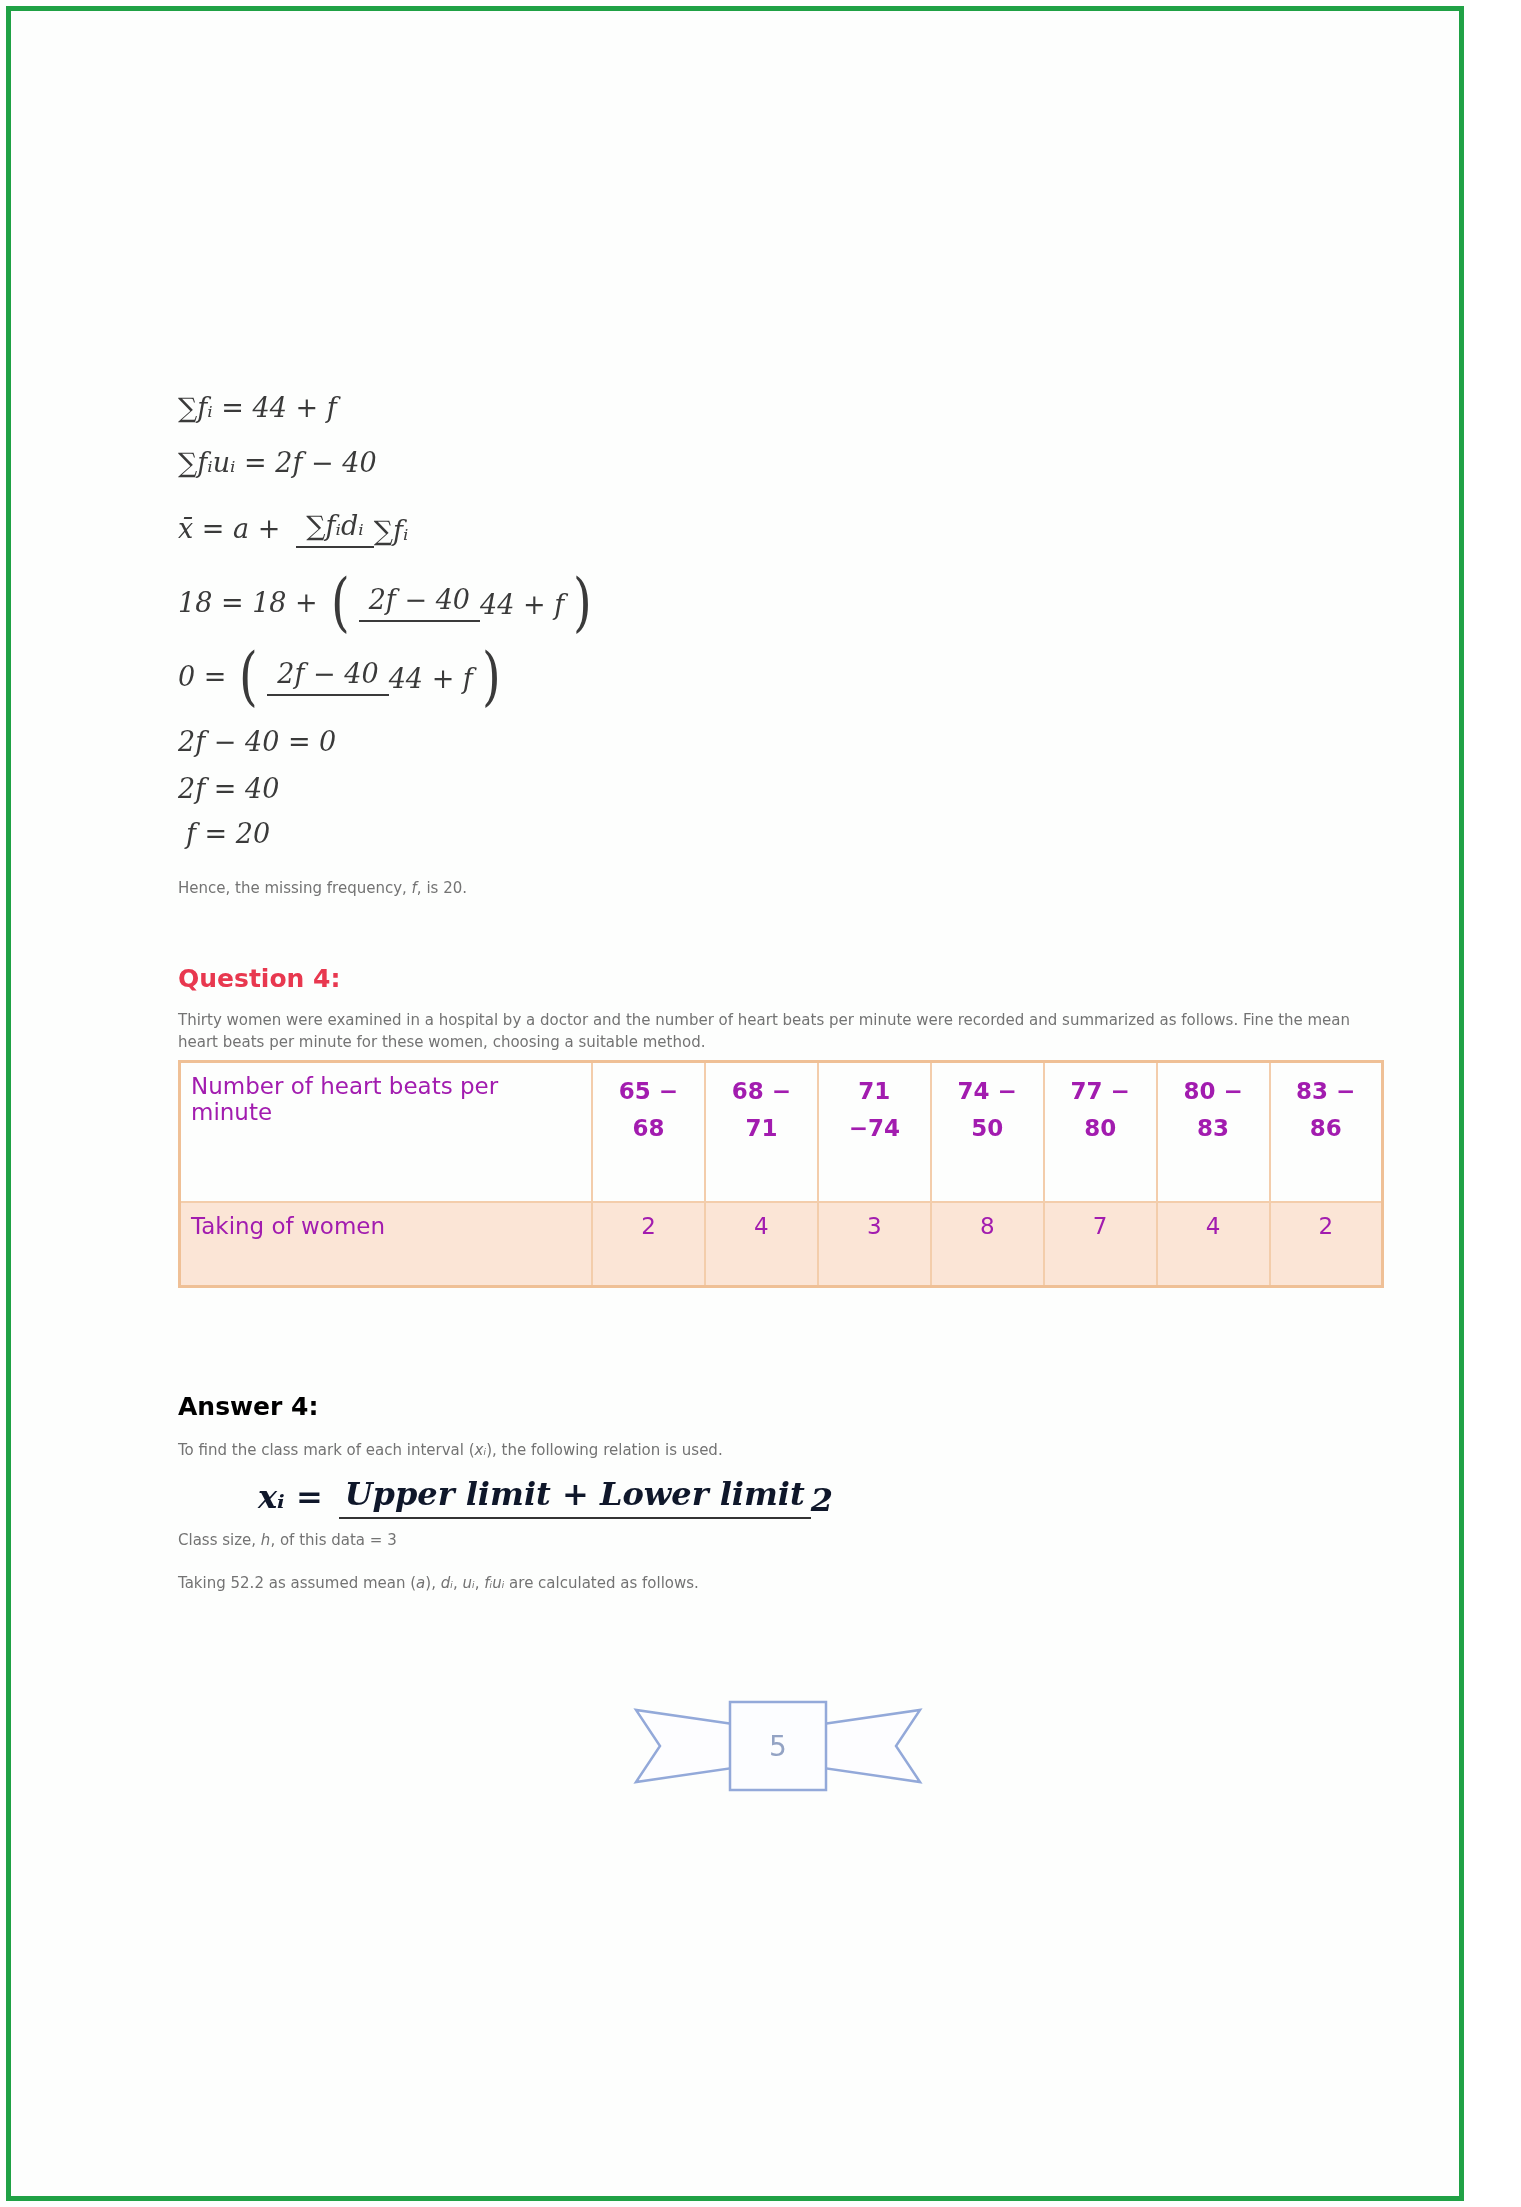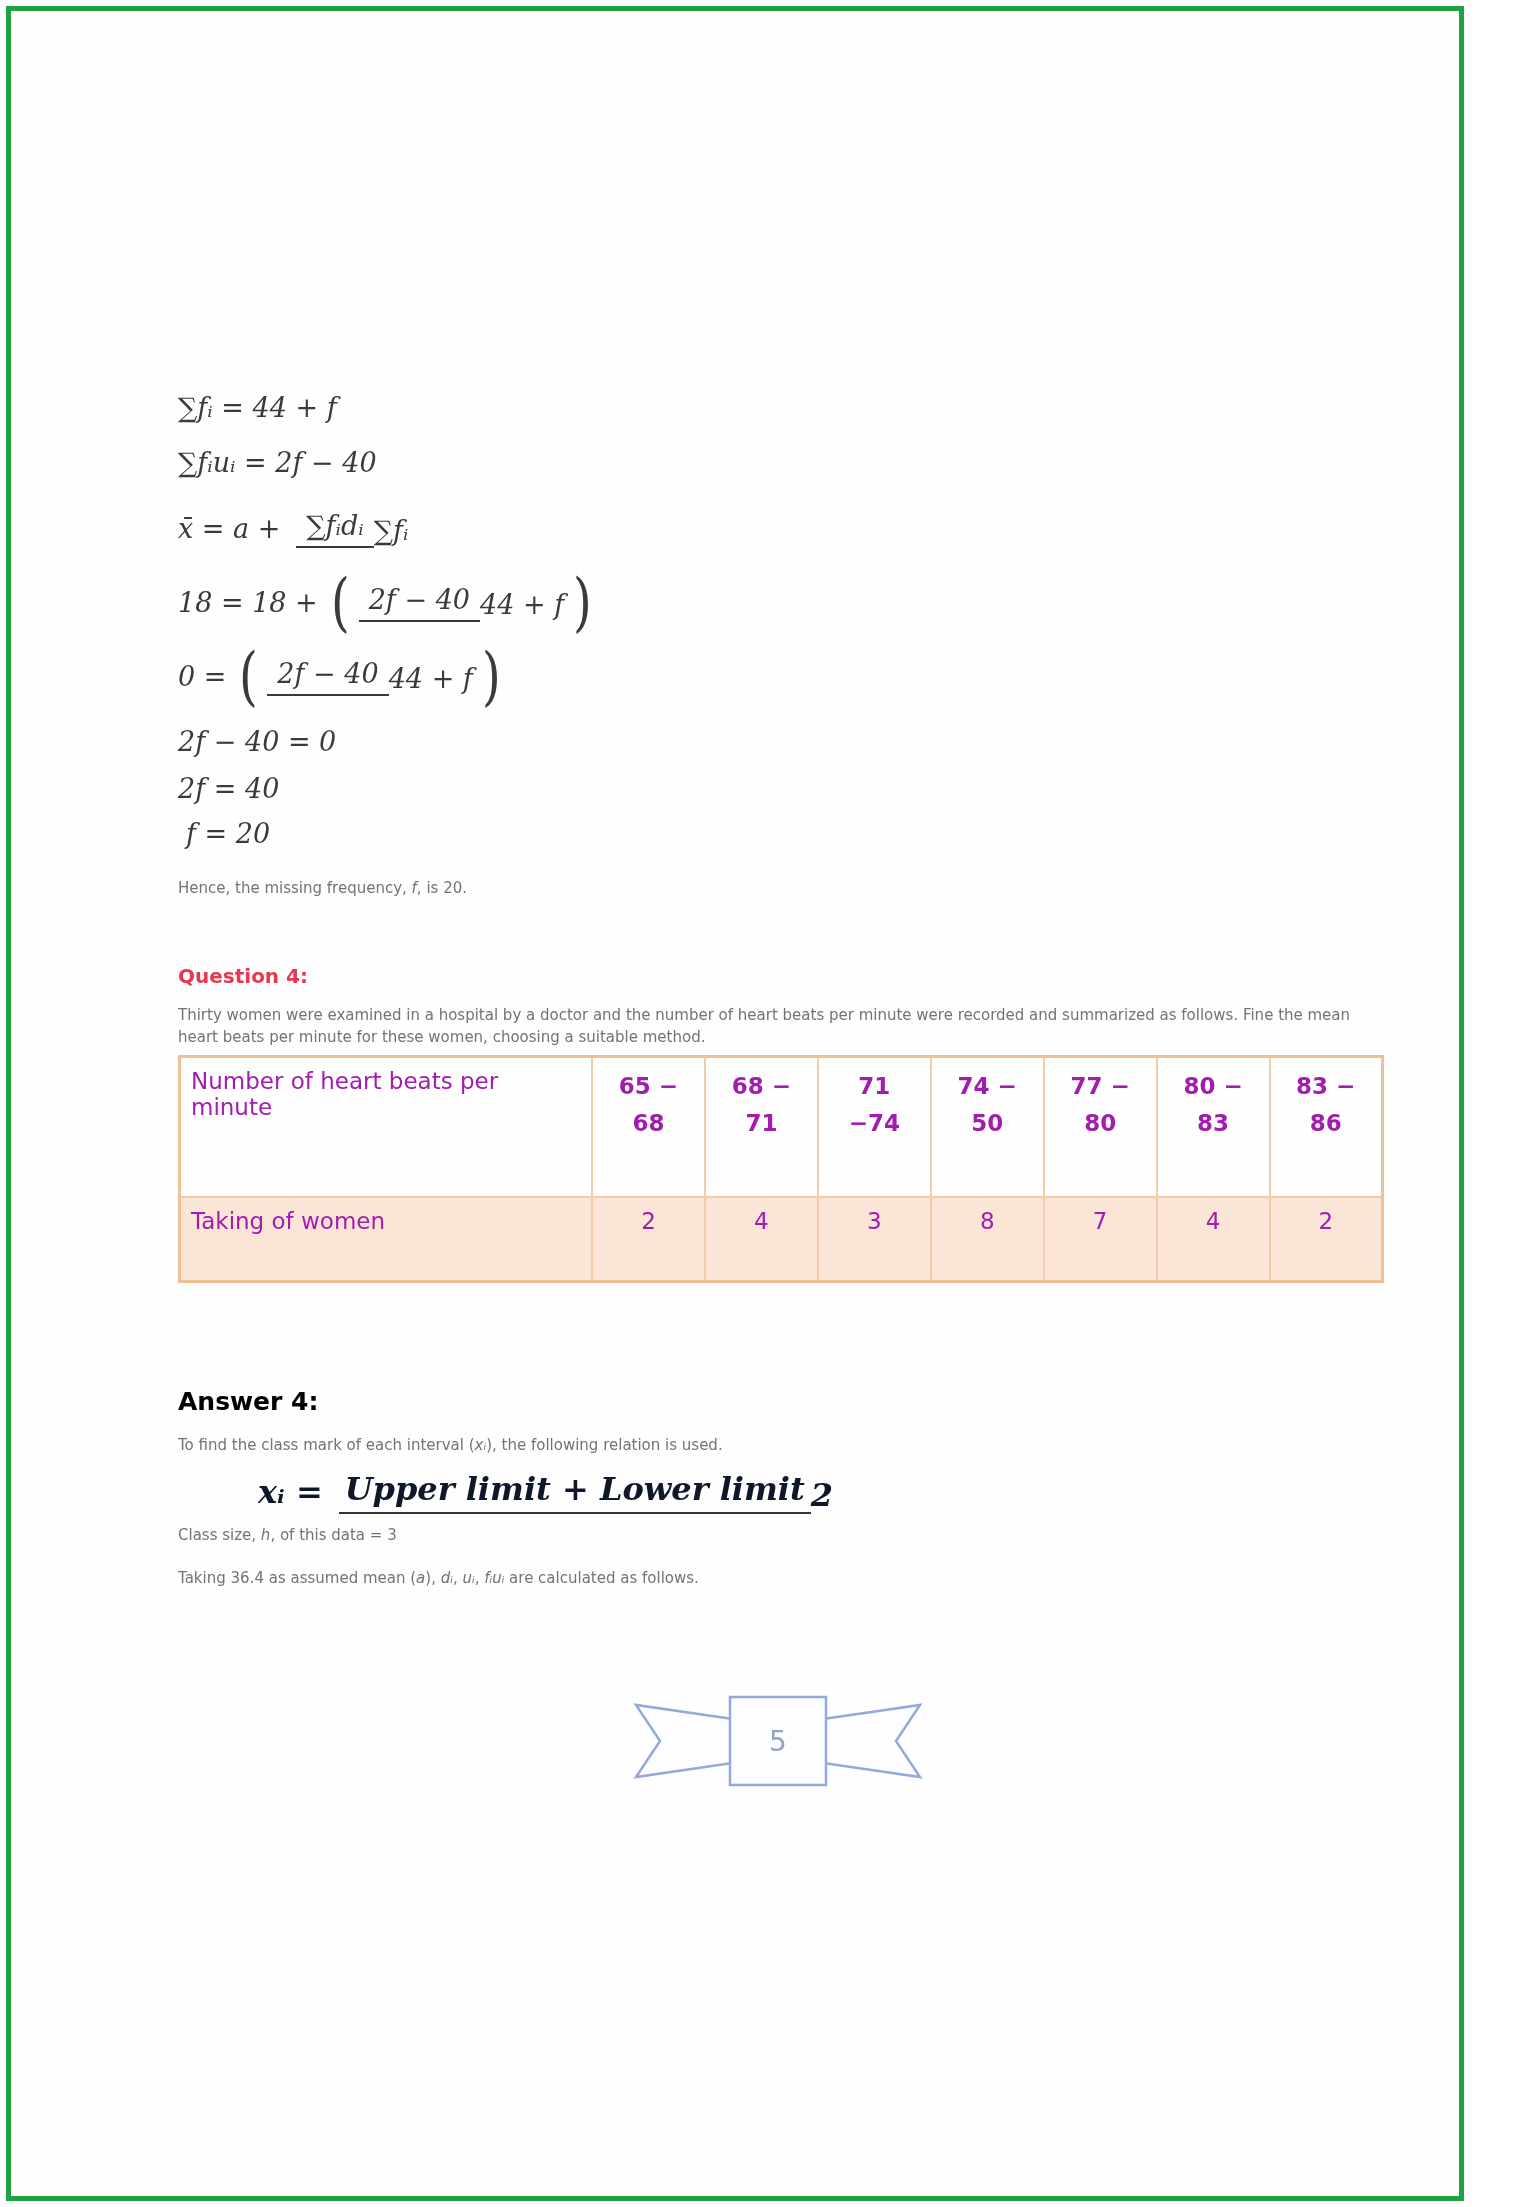--- a/index.html
+++ b/index.html
@@ -51,21 +51,21 @@
     font-weight: 300;
     line-height: 0;
     display: inline-block;
     transform: scaleX(0.75);
     color: #3a3a3a;
   }
   .lhs { margin-right: 10px; }
 
   
   .body-text { font-size: 15px; line-height: 1.5; color: #737373; }
-  .q-heading { font-size: 20px; font-weight: bold; color: #e8384f; margin: 0 0 16px 0; }
+  .q-heading { font-size: 25px; font-weight: bold; color: #e8384f; margin: 0 0 16px 0; }
   .a-heading { font-size: 25px; font-weight: bold; color: #000000; margin: 0 0 18px 0; }
   .ital { font-style: italic; }
 
   
   table.freq {
     border-collapse: collapse;
     width: 1206px;
     margin-top: 6px;
     border: 3px solid #efc096;
     table-layout: fixed;
@@ -218,21 +218,21 @@
         <span class="num">Upper limit + Lower limit</span>
         <span class="den">2</span>
       </span>
     </div>
 
     <p class="body-text" style="margin:0 0 20px 0;">
       <span>Class size, </span><span class="ital">h</span><span>, of this data = 3</span>
     </p>
 
     <p class="body-text" style="margin:0;">
-      <span>Taking 36.4 as assumed mean (</span><span class="ital">a</span><span>), </span><span class="ital">dᵢ</span><span>, </span><span class="ital">uᵢ</span><span>, </span><span class="ital">fᵢuᵢ</span><span> are calculated as follows.</span>
+      <span>Taking 52.2 as assumed mean (</span><span class="ital">a</span><span>), </span><span class="ital">dᵢ</span><span>, </span><span class="ital">uᵢ</span><span>, </span><span class="ital">fᵢuᵢ</span><span> are calculated as follows.</span>
     </p>
 
     <div class="ribbon-wrap">
       <svg width="320" height="112" viewBox="0 0 320 112">
         <polygon points="115,34 18,20 42,56 18,92 115,78" fill="#fdfdff" stroke="#93a9d9" stroke-width="2.5"></polygon>
         <polygon points="205,34 302,20 278,56 302,92 205,78" fill="#fdfdff" stroke="#93a9d9" stroke-width="2.5"></polygon>
         <rect x="112" y="12" width="96" height="88" fill="#fcfdff" stroke="#93a9d9" stroke-width="2.5"></rect>
         <text class="ribbon-num" x="160" y="66" text-anchor="middle">5</text>
       </svg>
     </div>

